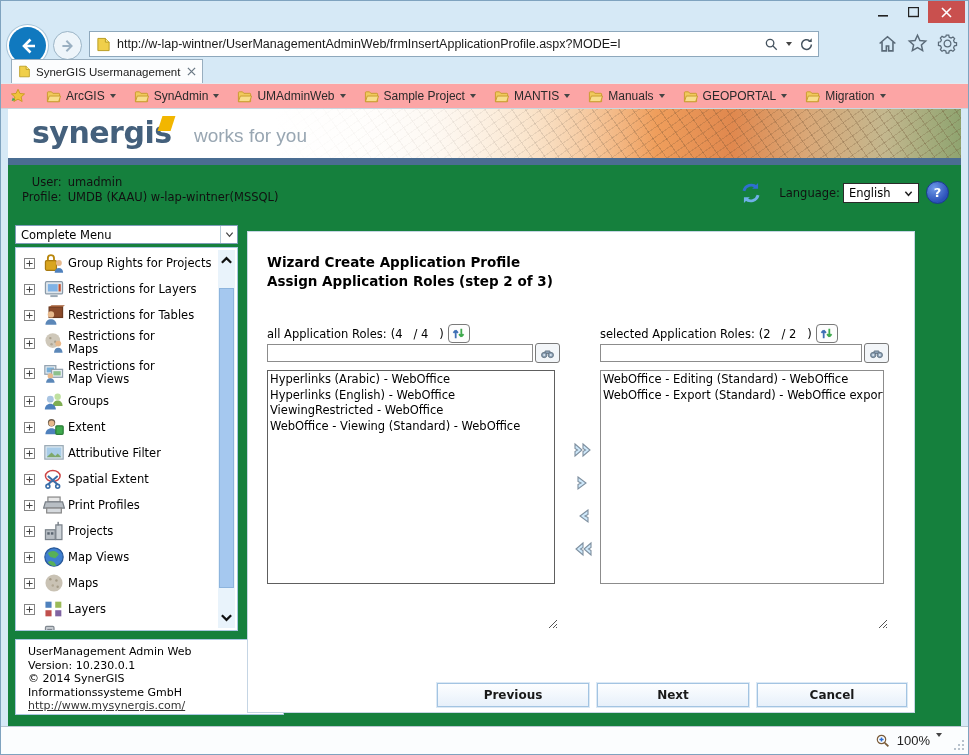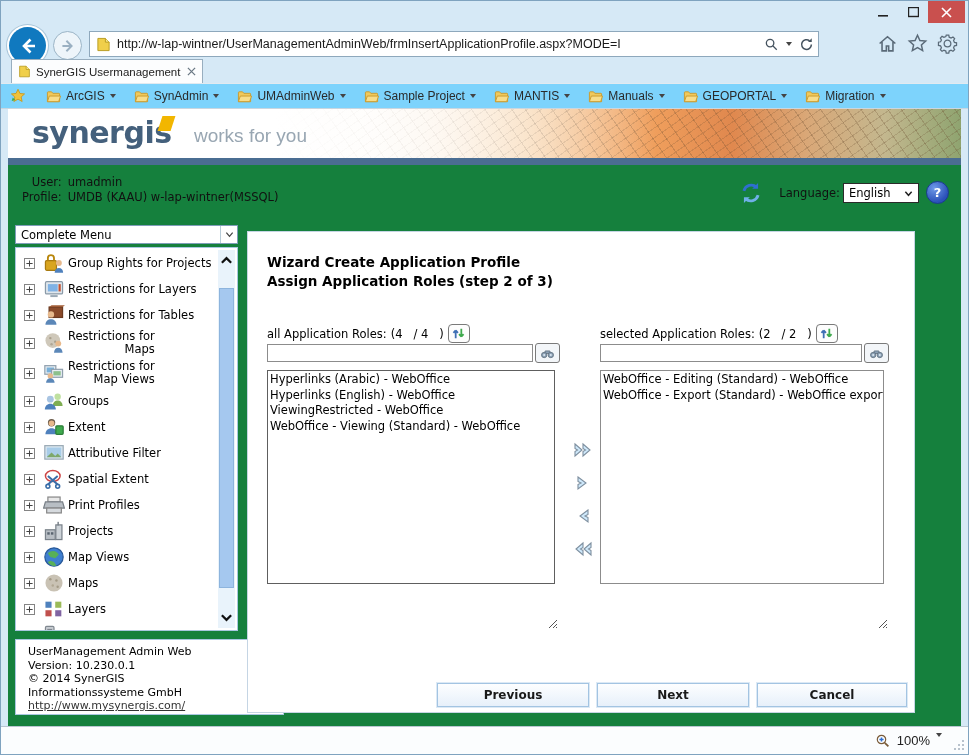--- a/index.html
+++ b/index.html
@@ -20,21 +20,21 @@
   .fwd   { left:52px; top:2px;  width:29px; height:29px; background:#eef5fa; border:1px solid #9ab4c6; }
   .addr { position:absolute; left:88px; top:2px; width:730px; height:26px; background:#fff;
           border:1px solid #8ea8bc; display:flex; align-items:center; padding:0 4px 0 6px; }
   .addr .url { flex:1; font-size:12.5px; color:#1a1a1a; white-space:nowrap; overflow:hidden; }
   .addr-icos { display:flex; align-items:center; gap:7px; padding-left:6px; }
   .chrome-icos { position:absolute; right:10px; top:4px; display:flex; gap:9px; align-items:center; }
   .tabrow { position:absolute; top:58px; left:0; right:0; height:24px; }
   .tab { position:absolute; left:10px; top:0; width:192px; height:24px; background:#fcfdfe;
          border:1px solid #98aebf; border-bottom:none; display:flex; align-items:center; gap:5px; padding:0 6px; }
   .tab-title { flex:1; font-size:11.5px; color:#222; white-space:nowrap; overflow:hidden; }
-  .favbar { position:absolute; top:82px; left:0; right:0; height:26px; background:#7dd3fc;
+  .favbar { position:absolute; top:82px; left:0; right:0; height:26px; background:#fca5a5;
             border-top:1px solid #e2eaf0; border-bottom:1px solid #c9d6e0; display:flex; align-items:center; padding:0 8px; }
   .fav-items { display:flex; align-items:center; margin-left:10px; }
   .fav-item { display:flex; align-items:center; gap:5px; padding:0 9px; height:24px; cursor:default; }
   .fav-label { font-size:12px; color:#2a2a2a; white-space:nowrap; }
   .caret { width:0; height:0; border-left:3.5px solid transparent; border-right:3.5px solid transparent; border-top:4px solid #444; }
   
   .page { position:absolute; top:108px; left:7px; right:7px; bottom:28px; background:#15803d; overflow:hidden;
           font-family:"DejaVu Sans", sans-serif; }
   .banner { position:absolute; top:0; left:0; right:0; height:49px;
     background:
@@ -60,21 +60,21 @@
   .sel-caret { width:9px; height:9px; }
   .help-btn { position:absolute; right:12px; top:0; width:23px; height:23px; border-radius:50%;
               background:radial-gradient(circle at 35% 30%, #6f9ae8, #2a50b8 70%); border:1px solid #1a3a90;
               color:#fff; font-weight:bold; font-size:13px; display:flex; align-items:center; justify-content:center; }
   
   .menu-select { position:absolute; left:7px; top:116px; width:223px; height:19px; background:#fff; border:1px solid #7f9db9;
                  display:flex; align-items:center; font-size:11.5px; padding-left:5px; }
   .menu-select .sel-box { margin-left:auto; width:17px; height:100%; border-left:1px solid #b8ccd8; display:flex; align-items:center; justify-content:center; }
   .tree-box { position:absolute; left:7px; top:138px; width:223px; height:384px; background:#fff; border:1px solid #a8c7e0; overflow:hidden; }
   .tree-inner { position:absolute; left:0; top:4px; right:20px; bottom:0; padding-left:8px; }
-  .tree-item { display:flex; align-items:center; margin-bottom:4px; min-height:20px; cursor:default;text-align:right; }
+  .tree-item { display:flex; align-items:center; margin-bottom:4px; min-height:20px; cursor:default; }
   .expander { flex:0 0 11px; height:11px; border:1px solid #848484; background:#fff; margin-right:8px; display:flex; align-items:center; justify-content:center; }
   .ticon { flex:0 0 22px; height:22px; margin-right:3px; }
   .ticon svg { width:22px; height:22px; }
   .tree-label { font-size:11.5px; color:#000; line-height:13px; white-space:pre-line; }
   .tree-scroll { position:absolute; right:2px; top:2px; width:17px; bottom:2px; background:#e9f3fb; }
   .scroll-arrow { position:absolute; left:0; width:17px; height:16px; display:flex; align-items:center; justify-content:center; }
   .scroll-arrow.up { top:2px; } .scroll-arrow.down { bottom:2px; }
   .scroll-thumb { position:absolute; left:1px; width:15px; top:38px; height:300px; background:#a5c8ef; border:1px solid #8db4dd; }
   .side-footer { position:absolute; left:7px; top:530px; width:269px; height:76px; background:#fff; border:1px solid #a8c7e0;
                  font-size:11px; line-height:13.5px; color:#000; padding:5px 12px; }

